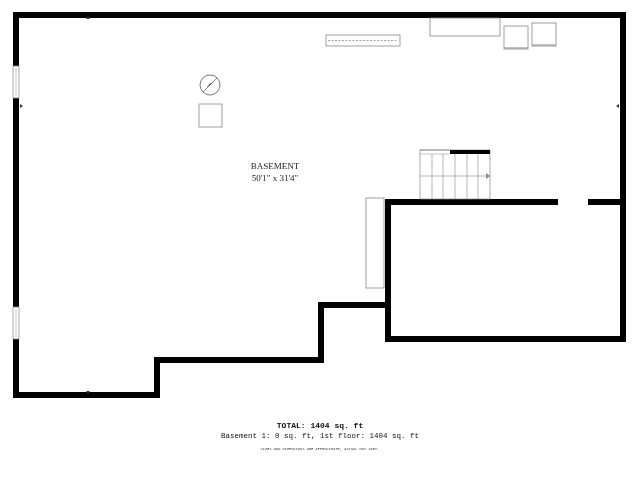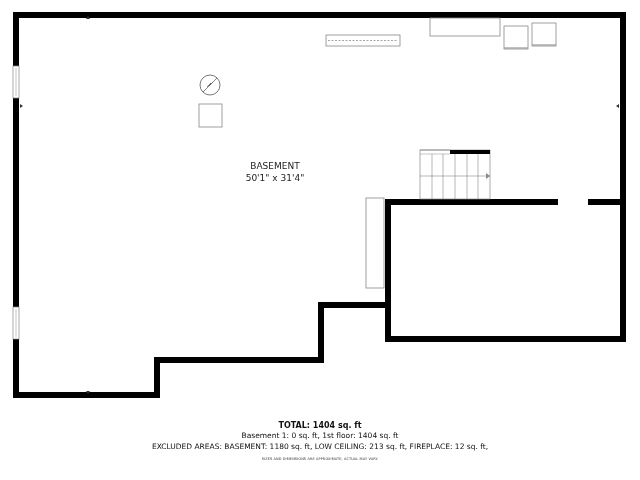--- a/index.html
+++ b/index.html
@@ -1,20 +1,20 @@
 <!DOCTYPE html>
 <html><head>
 <meta charset="utf-8">
 <style>
   html, body { margin: 0; padding: 0; background: #ffffff; }
   body { width: 640px; height: 480px; position: relative; overflow: hidden; font-family: "DejaVu Sans", sans-serif; }
   #plan { position: absolute; left: 0; top: 0; }
-  .room-label { position: absolute; left: 200px; top: 160px; width: 150px; text-align: center; font-size: 9px; color: #222; line-height: 12px; }
+  .room-label { position: absolute; left: 200px; top: 160px; width: 150px; text-align: center; font-size: 9px; color: #222; line-height: 12px; font-family: Liberation Serif, serif; }
   .room-label .dim { display: block; }
-  .footer { position: absolute; left: 0; top: 420px; width: 640px; text-align: center; color: #111; }
+  .footer { position: absolute; left: 0; top: 420px; width: 640px; text-align: center; color: #111; font-family: Liberation Mono, monospace; }
   .footer .total { font-size: 8px; font-weight: bold; line-height: 11px; }
   .footer .line { font-size: 7.5px; line-height: 10.5px; }
   .footer .disclaimer { font-size: 3.5px; line-height: 8px; margin-top: 3px; letter-spacing: 0.1px; color: #333; }
 </style>
 </head>
 <body>
 
 <svg id="plan" width="640" height="420" viewBox="0 0 640 420">
 
   <g fill="#000">
@@ -93,15 +93,14 @@
 </svg>
 
 <div class="room-label">
   <span>BASEMENT</span>
   <span class="dim">50'1" x 31'4"</span>
 </div>
 
 <div class="footer">
   <div class="total">TOTAL: 1404 sq. ft</div>
   <div class="line">Basement 1: 0 sq. ft, 1st floor: 1404 sq. ft</div>
-  <div class="line">EXCLUDED AREAS: BASEMENT: 1180 sq. ft, LOW CEILING: 213 sq. ft, FIREPLACE: 12 sq. ft,</div>
   <div class="disclaimer">SIZES AND DIMENSIONS ARE APPROXIMATE, ACTUAL MAY VARY.</div>
 </div>
 
 </body></html>

